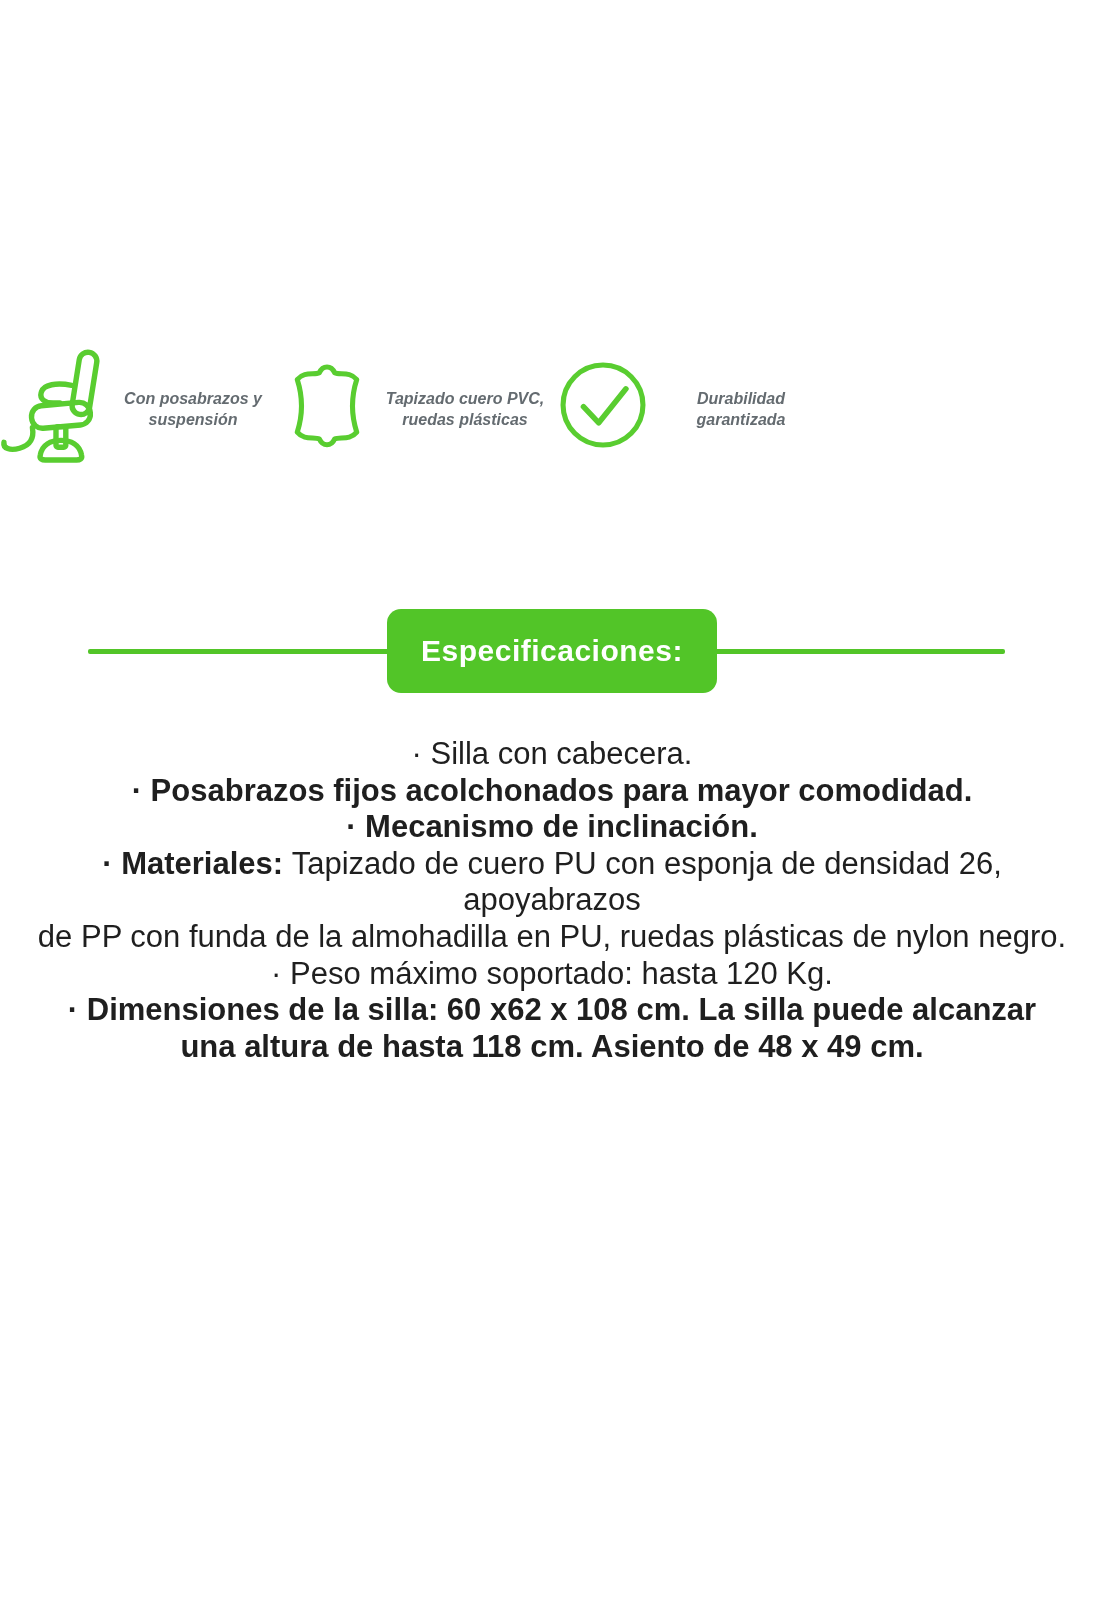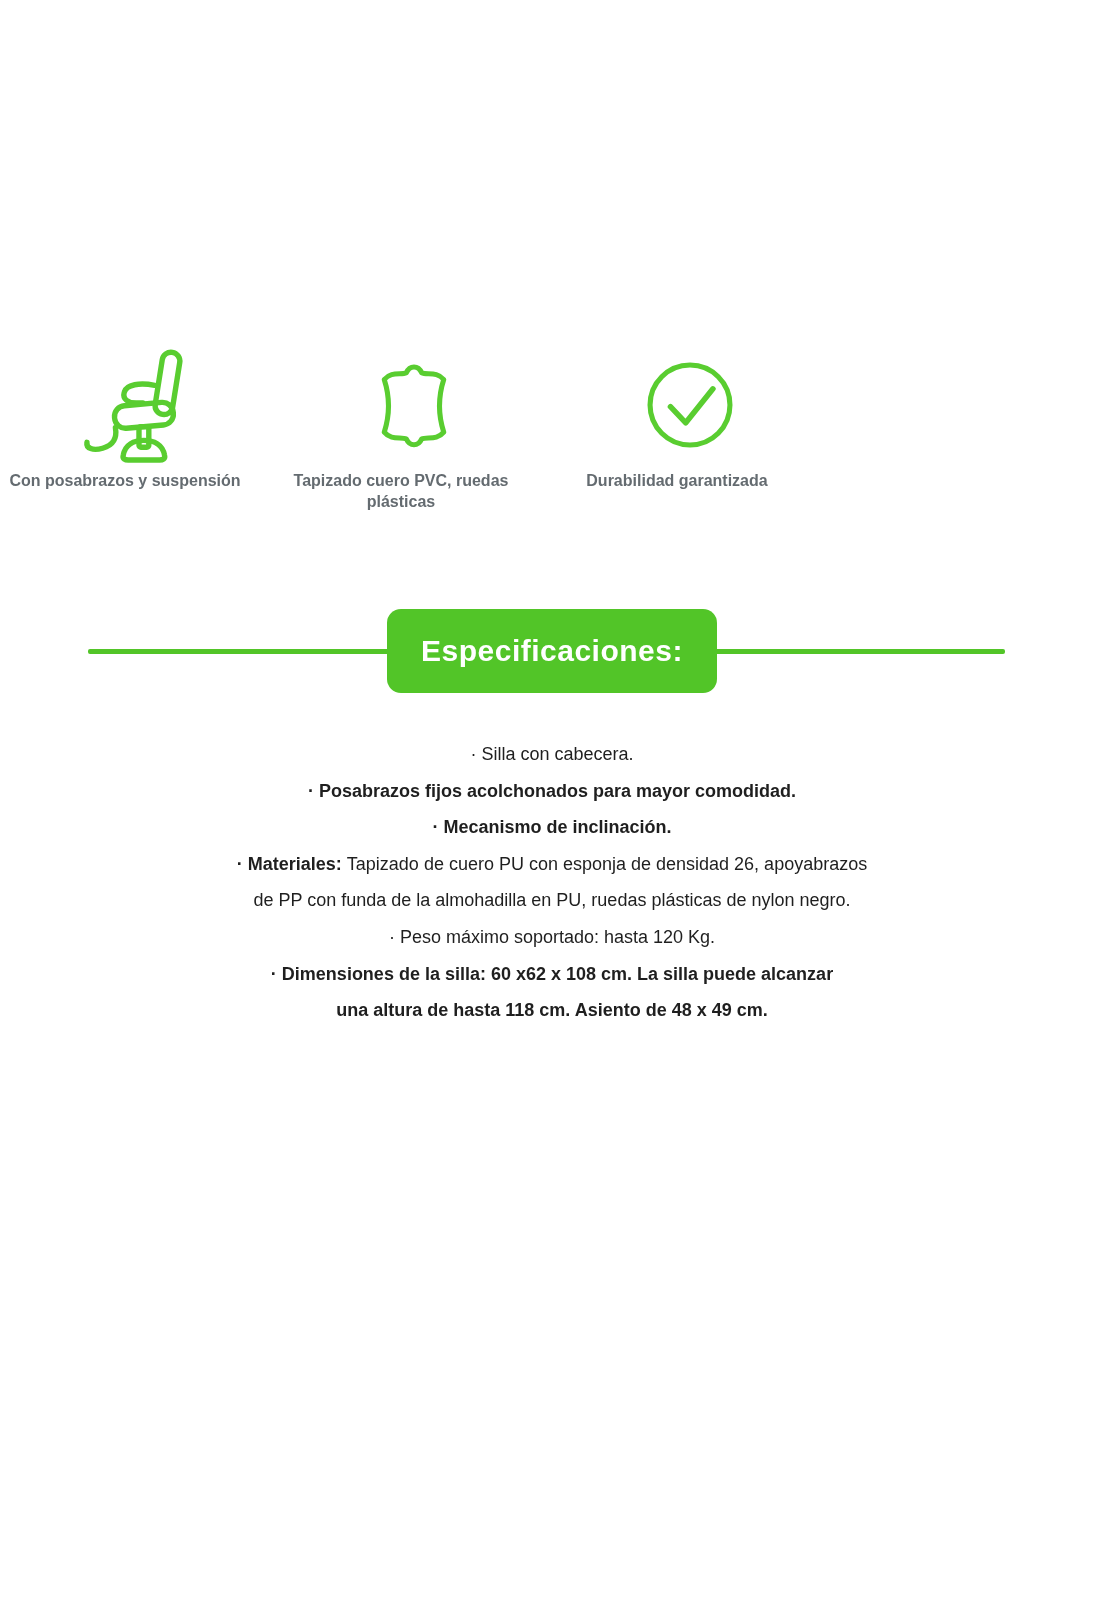--- a/index.html
+++ b/index.html
@@ -15,21 +15,21 @@
     width:1104px;height:1600px;position:relative;overflow:hidden;
     font-family:"Liberation Sans","DejaVu Sans",sans-serif;
   }
 
   
   .features{
     position:absolute;top:348px;left:0;right:0;
     display:flex;align-items:flex-start;
   }
   .feature{
-    width:25%;display:flex;flex-direction:column;
+    width:25%;display:flex;align-items:center;font-style:italic;
   }
   .icon-box{
     height:114px;display:flex;align-items:center;justify-content:center;
   }
   .g-icon{stroke:var(--icon-green);fill:none;}
   .caption{
     margin-top:8px;max-width:250px;text-align:center;
     font-size:16px;font-weight:bold;line-height:21px;color:var(--caption-gray);
   }
 
@@ -46,21 +46,21 @@
     position:relative;z-index:1;
     background:var(--accent);color:var(--pill-text);
     border-radius:14px;padding:25px 34px;
     font-size:30px;font-weight:bold;letter-spacing:0.5px;
   }
 
   
   .specs{
     position:absolute;top:736px;left:50%;transform:translateX(-50%);
     width:1060px;text-align:center;
-    color:var(--text-dark);font-size:18px;line-height:36.6px;
+    color:var(--text-dark);font-size:31px;line-height:36.6px;
   }
   .spec-line{white-space:pre-wrap;}
   .spec-line .b{font-weight:bold;}
 </style>
 </head>
 <body>
 
 <main class="page">
 
   <section class="features">

